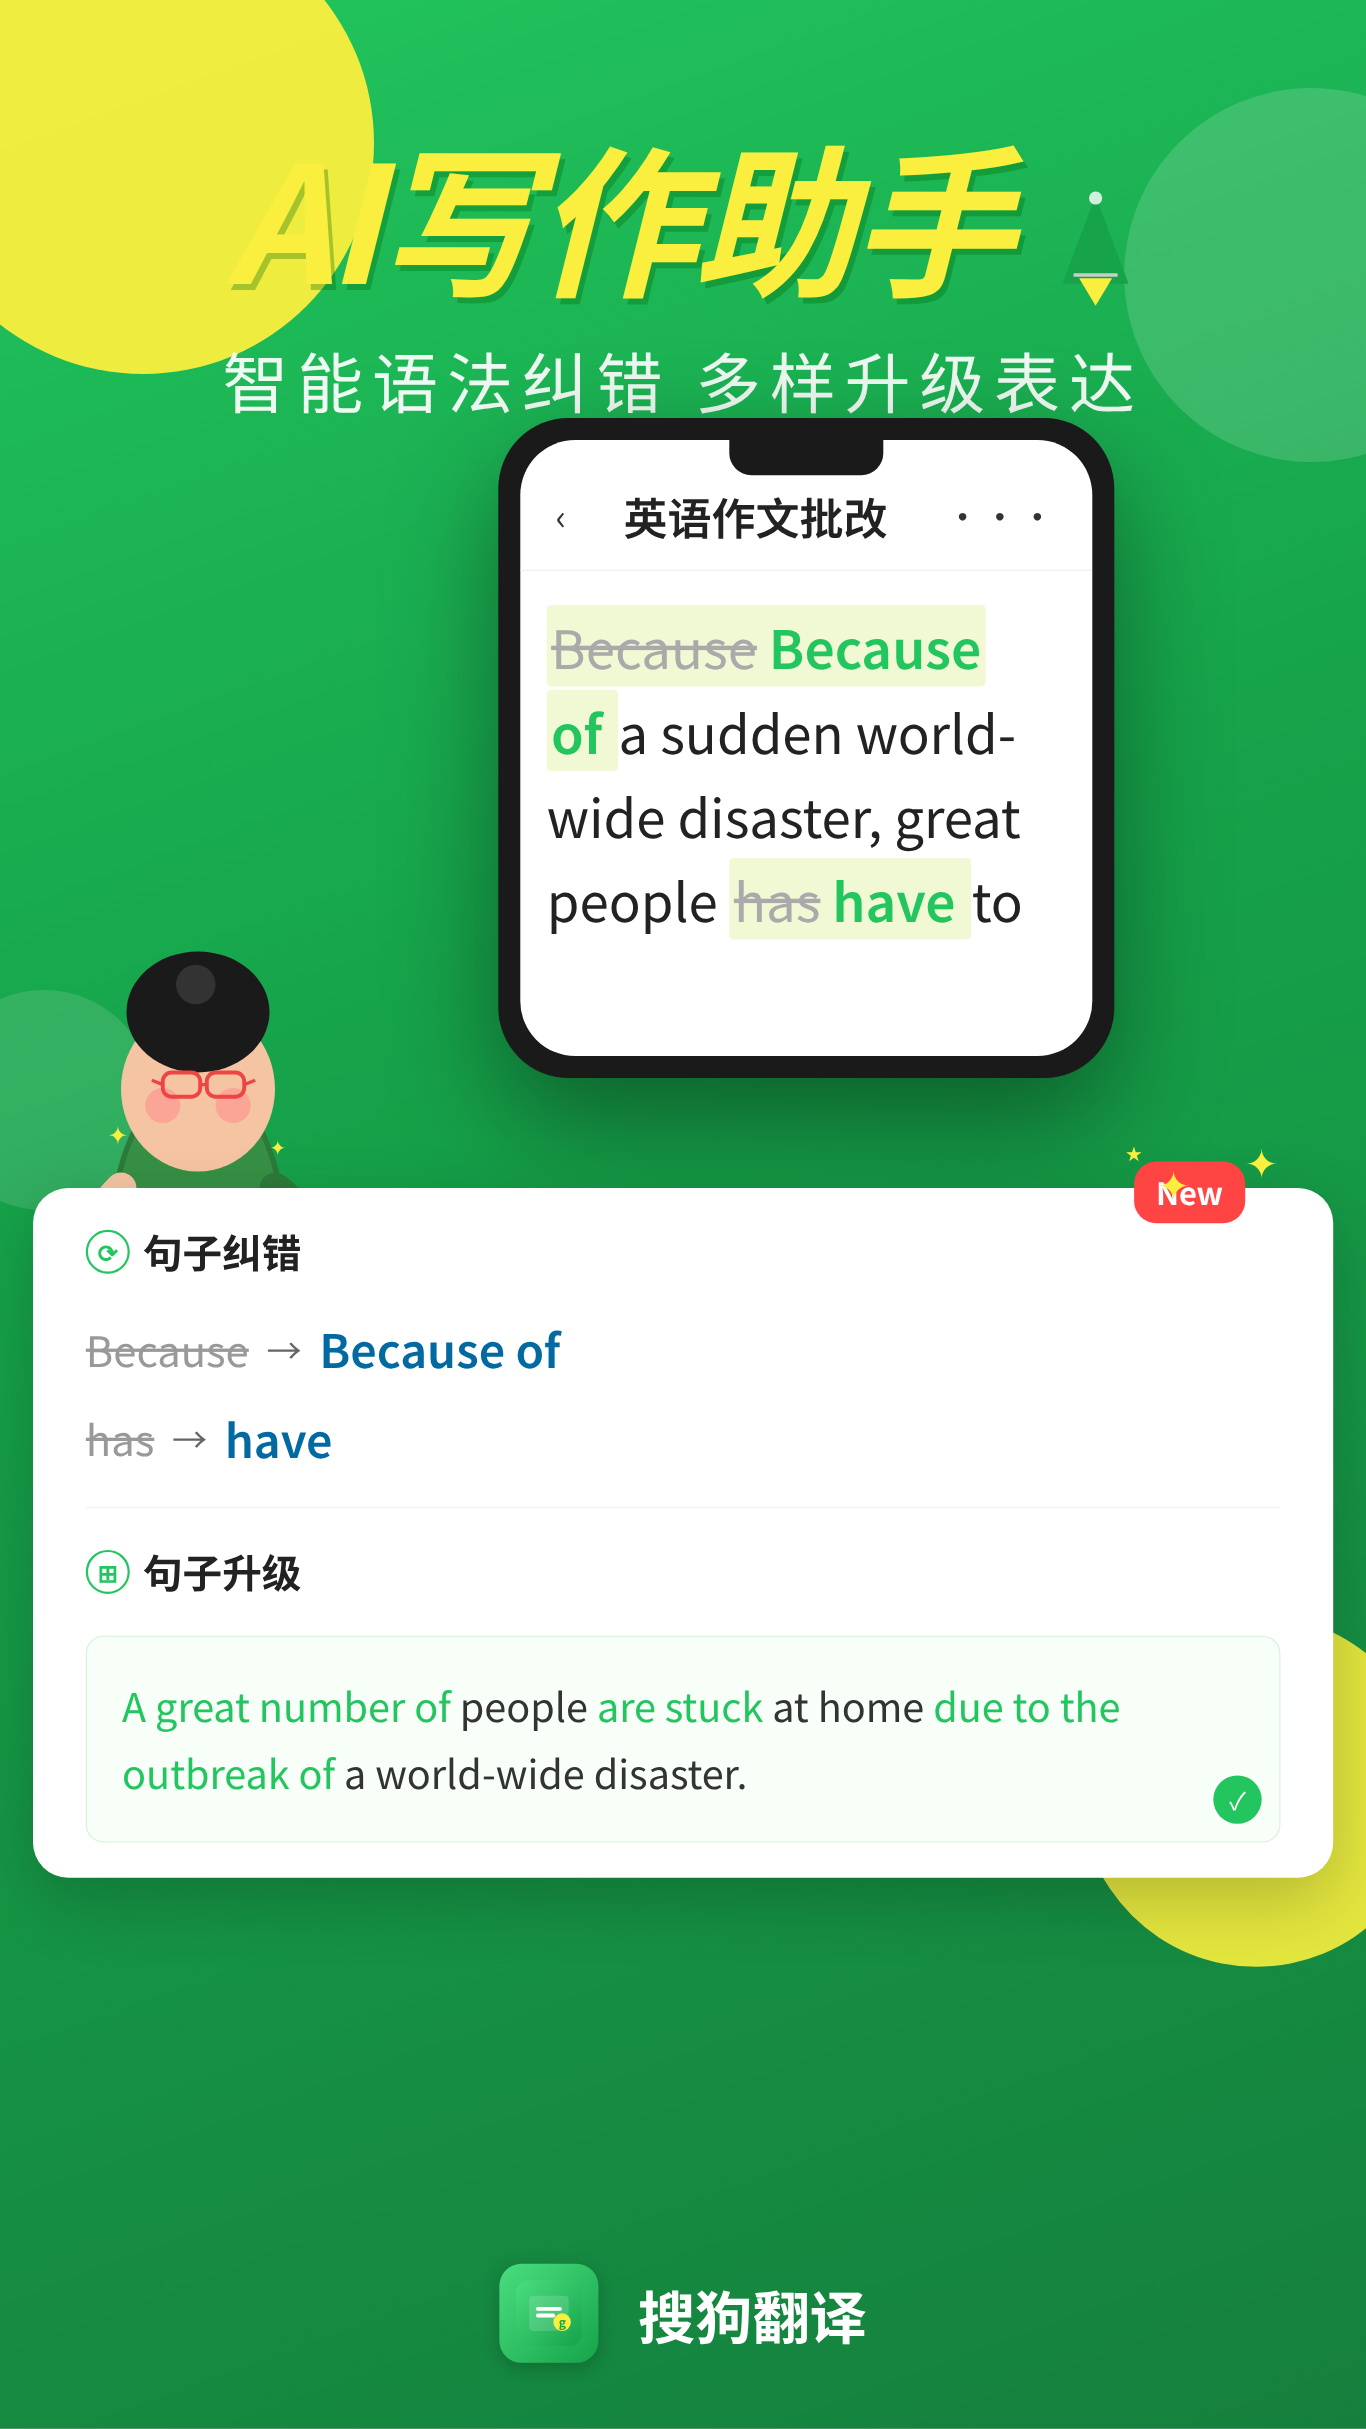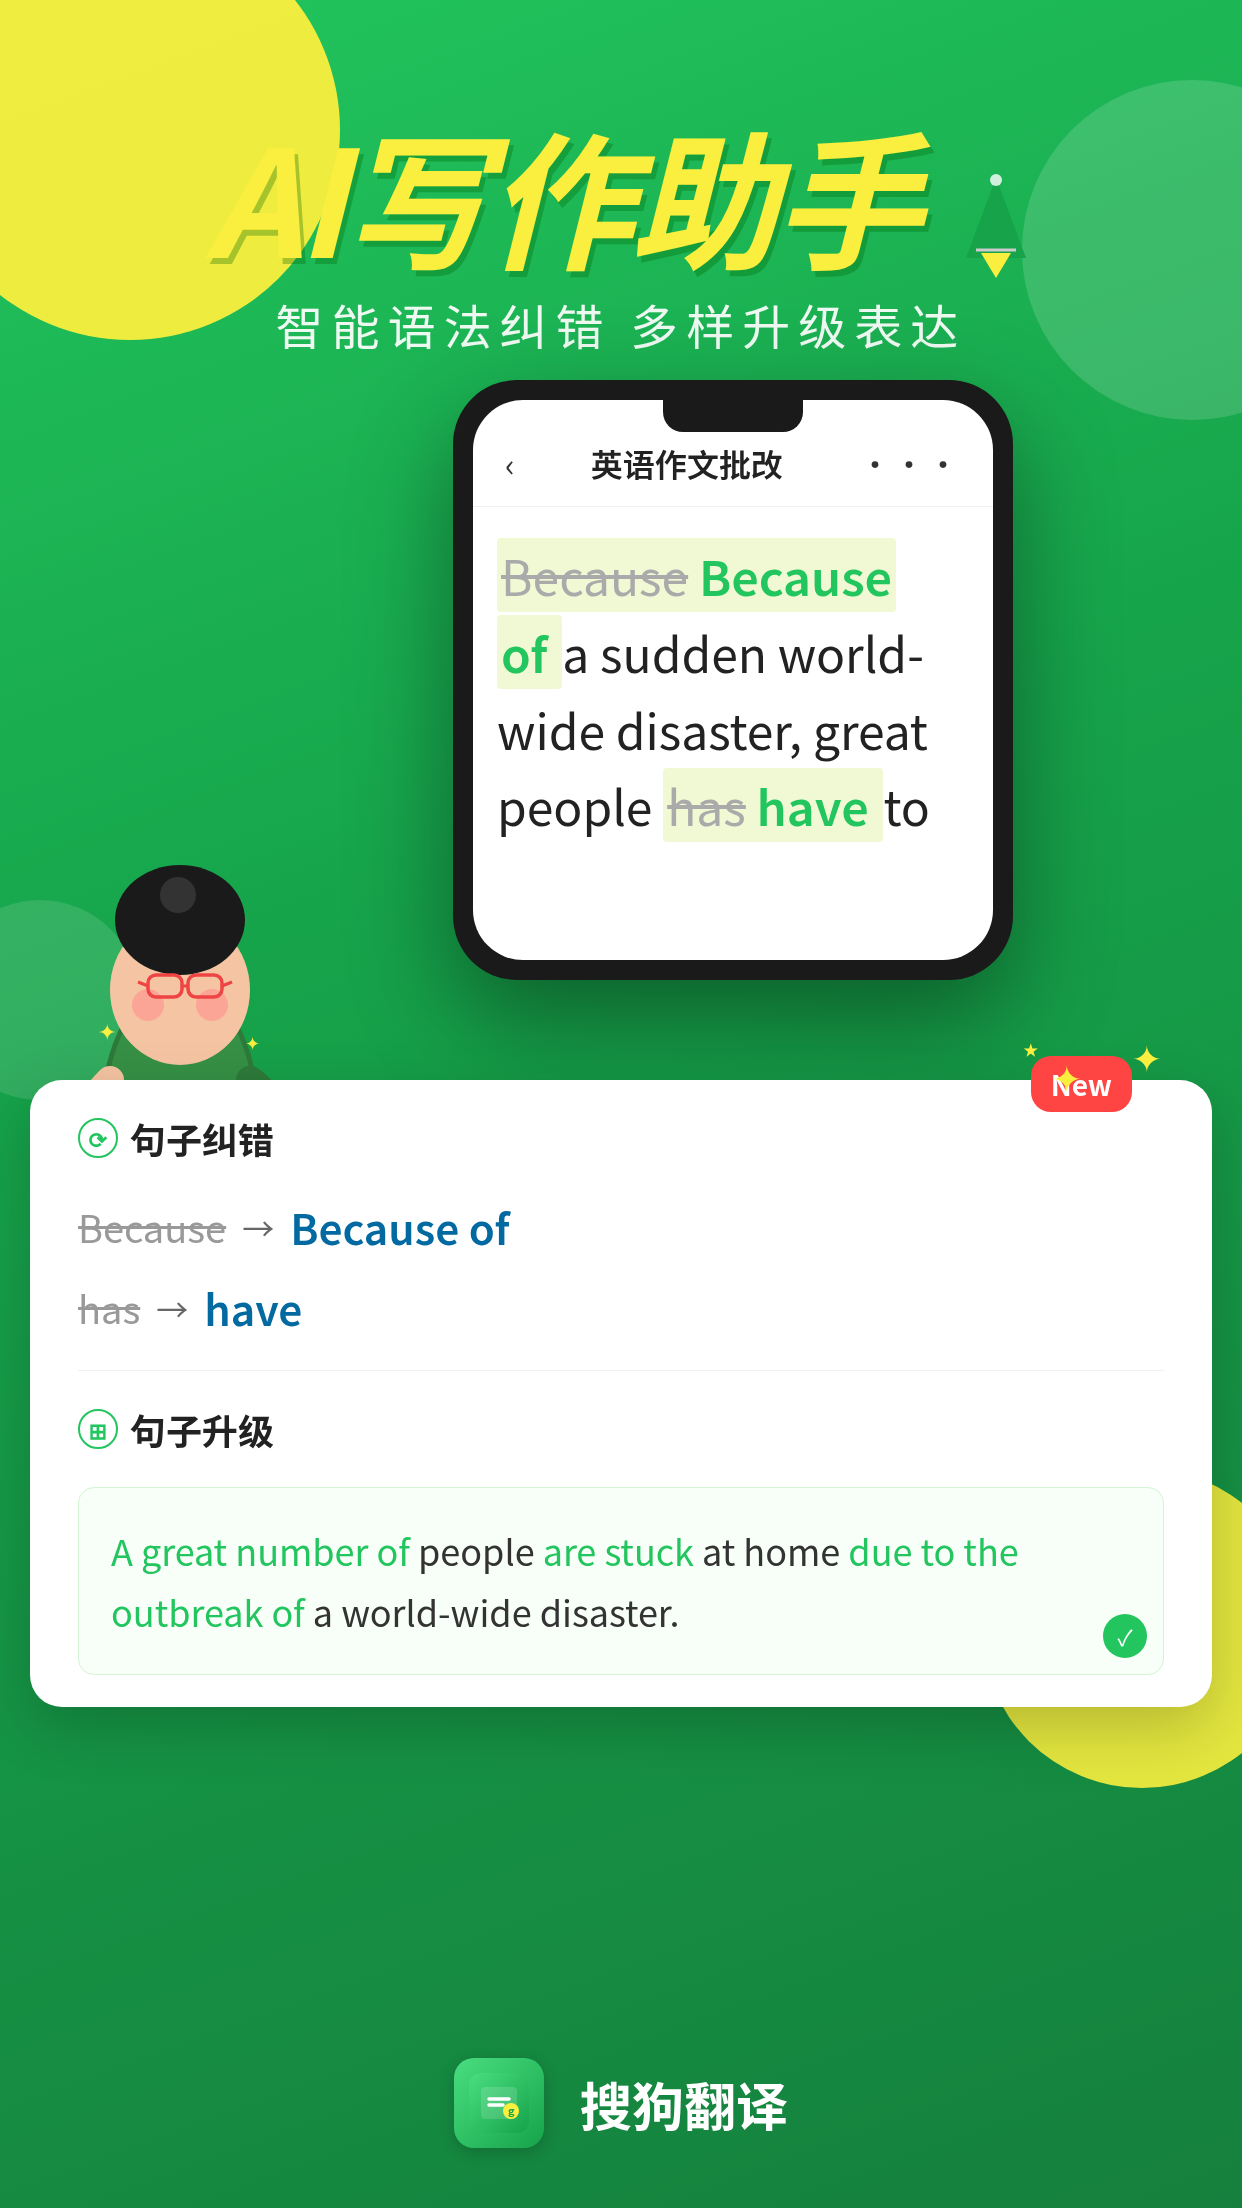--- a/index.html
+++ b/index.html
@@ -79,23 +79,23 @@
     }
 
     
     .pencil-svg {
       display: inline-block;
       vertical-align: middle;
       margin-left: 8px;
     }
 
     .subtitle {
-      font-size: 48px;
+      font-size: 60px;
       color: rgba(255,255,255,0.92);
-      margin-top: 11px;
+      margin-top: 24px;
       letter-spacing: 8px;
       font-weight: 400;
     }
 
     
     .phone-wrapper {
       position: absolute;
       top: 380px;
       left: 50%;
       transform: translateX(-30%);
@@ -137,21 +137,21 @@
       padding: 40px 32px 20px;
       border-bottom: 1px solid #f0f0f0;
     }
 
     .phone-back {
       font-size: 32px;
       color: #333;
     }
 
     .phone-title {
-      font-size: 32px;
+      font-size: 40px;
       color: #222;
       font-weight: 600;
     }
 
     .phone-menu {
       font-size: 32px;
       color: #333;
       letter-spacing: 2px;
     }
 

